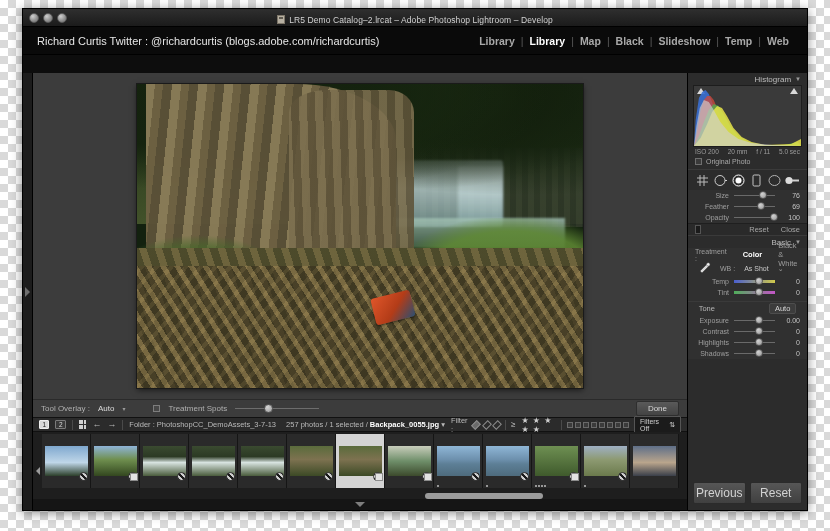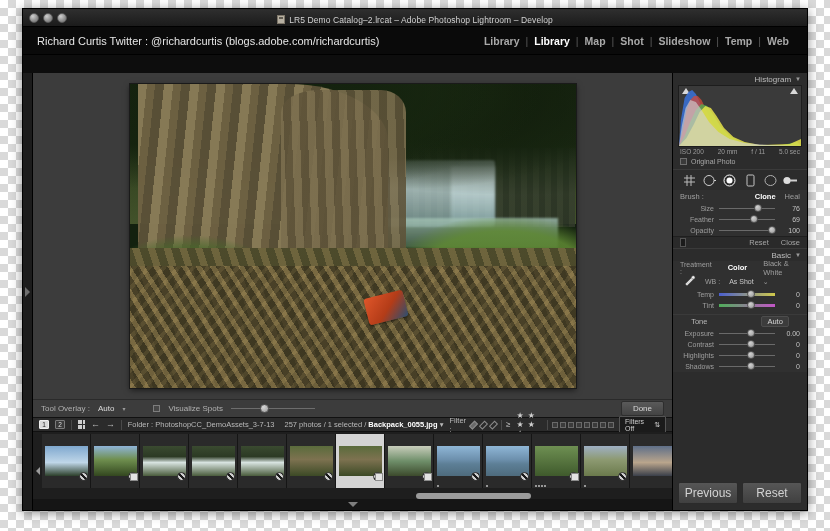--- a/index.html
+++ b/index.html
@@ -180,21 +180,21 @@
   .badge2{position:absolute;right:-8px;bottom:0;width:8px;height:8px;border:1px solid #8c8c8c;background:#e3e3e3;}
   .dots{position:absolute;left:3px;bottom:1px;display:flex;gap:1px;}
   .dots i{width:2px;height:2px;background:#bdbdbd;display:block;border-radius:50%;}
   #fs-scroll{position:absolute;left:0;bottom:10px;width:100%;height:7px;}
   #fs-scroll .bar{position:absolute;left:60%;width:18%;height:6px;background:#9b9b9b;border-radius:3px;}
   #fs-bottom{position:absolute;left:0;bottom:0;width:100%;height:11px;background:#151515;
     display:flex;align-items:center;justify-content:center;}
   #fs-bottom:after{content:"";width:0;height:0;border-left:5px solid transparent;
     border-right:5px solid transparent;border-top:5px solid #7e7e7e;}
   
-  #rightpanel{width:135px;background:#2c2c2c;border-left:1px solid #000;
+  #rightpanel{width:120px;background:#2c2c2c;border-left:1px solid #000;
     display:flex;flex-direction:column;font-size:7.5px;color:#b5b5b5;}
   .panel-head{height:12px;background:#2c2c2c;display:flex;align-items:center;
     justify-content:flex-end;padding:0 6px;gap:4px;color:#bdbdbd;font-size:8px;}
   .panel-head .tri{font-size:6px;color:#9a9a9a;}
   #histo-box{margin:0 5px;height:62px;background:#3a3a3a;border:1px solid #1d1d1d;position:relative;overflow:hidden;}
   #histo-box .clipL,#histo-box .clipR{position:absolute;top:2px;width:0;height:0;
     border-left:4px solid transparent;border-right:4px solid transparent;border-bottom:6px solid #d8d8d8;}
   #histo-box .clipL{left:3px;} #histo-box .clipR{right:3px;}
   #histo-svg{position:absolute;left:0;bottom:0;width:100%;height:100%;}
   #exif{display:flex;justify-content:space-between;padding:1px 7px 0;font-size:6.5px;color:#9c9c9c;}
@@ -261,21 +261,21 @@
 
     <div id="identity">
       <div id="identity-plate">Richard Curtis Twitter : @richardcurtis (blogs.adobe.com/richardcurtis)</div>
       <div id="modules">
           <span class="module">Library</span>
           <span class="msep">|</span>
           <span class="module active">Library</span>
           <span class="msep">|</span>
           <span class="module">Map</span>
           <span class="msep">|</span>
-          <span class="module">Shot</span>
+          <span class="module">Black</span>
           <span class="msep">|</span>
           <span class="module">Slideshow</span>
           <span class="msep">|</span>
           <span class="module">Temp</span>
           <span class="msep">|</span>
           <span class="module">Web</span>
         </div>
     </div>
 
     <div id="body">
@@ -303,21 +303,21 @@
             <div class="backpack"></div>
           </div>
         </div>
 
         <div id="toolbar">
           <span class="tb-label">Tool Overlay :</span>
           <span class="tb-val">Auto</span>
           <span class="tb-caret">▾</span>
           <span style="width:12px"></span>
           <span class="tb-check"></span>
-          <span class="tb-label">Visualize Spots</span>
+          <span class="tb-label">Treatment Spots</span>
           <span class="tb-slider">
             <span class="trk"></span>
               <span class="knb"></span>
           </span>
           <span id="done-btn">Done</span>
         </div>
 
         <div id="fs-header">
           <span class="sq-btn on">1</span>
           <span class="sq-btn">2</span>
@@ -503,27 +503,20 @@
             </div>
             <div class="tool">
               <svg width="15" height="13">
                 <circle cx="4" cy="6.5" r="3.6" fill="#dcdcdc"></circle>
                 <path d="M7 6.5h7" stroke="#cfcfcf" stroke-width="2"></path>
               </svg>
             </div>
           </div>
 
         <div class="section">
-          <div id="brush-row">
-            <span class="bl">Brush :</span>
-            <span class="opts">
-              <span class="on">Clone</span>
-              <span>Heal</span>
-            </span>
-          </div>
           <div id="brush-sliders">
               <div class="row">
                 <span class="nm">Size</span>
                 <span class="sl">
                   <span class="trk"></span>
                   <span class="knb" style="left: 62%;"></span>
                 </span>
                 <span class="vl">76</span>
               </div>
               <div class="row">

